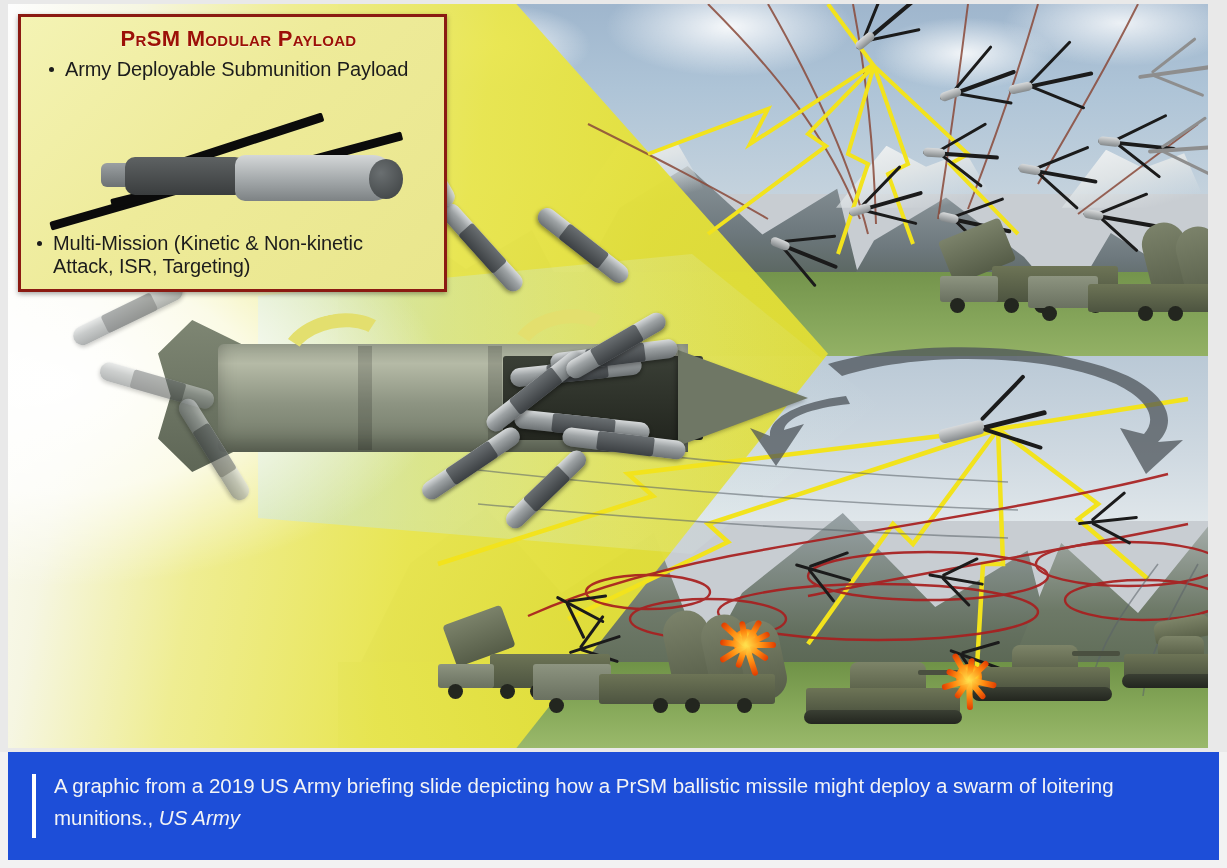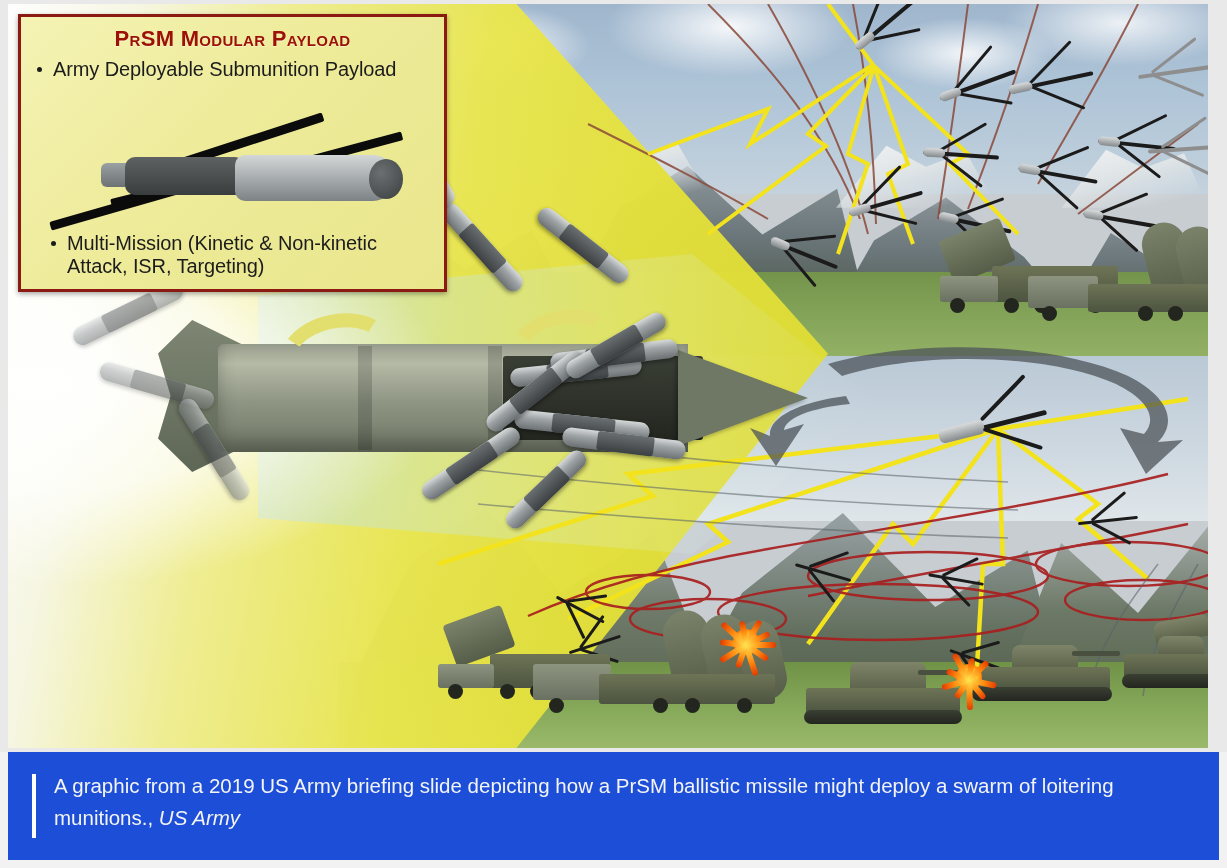--- a/index.html
+++ b/index.html
@@ -141,39 +141,39 @@
   .lm .nose{position:absolute;height:9px;border-radius:5px;background:linear-gradient(#d8dadb,#84898b);}
 
   
   .callout{
     position:absolute;
     background:linear-gradient(135deg,#f4f3b4 0%, #eeeb9a 45%, #e9e68c 100%);
     border:3px solid #8b1a12;
     box-shadow:0 2px 5px rgba(0,0,0,.35);
     box-sizing:border-box;
   }
-  #boxTop{left:10px;top:10px;width:429px;height:278px;}
+  #boxTop{left:10px;top:10px;width:429px;height:278px;padding-left:12px;}
   #boxBottom{left:10px;top:497px;width:400px;height:248px;}
 
   #calloutTitle{
     color:#9c1006;font-weight:bold;font-size:22px;letter-spacing:.3px;
     text-align:center;margin:9px 0 6px;font-variant:small-caps;
     text-shadow:0 1px 0 rgba(255,255,255,.45);
     font-family:"Liberation Sans",sans-serif;
   }
   .bullets{list-style:none;margin:0;padding:0 10px 0 14px;}
   .bullets li{
     position:relative;color:#1c1c1c;font-size:20px;line-height:1.12;
     padding-left:18px;margin-bottom:6px;letter-spacing:-.1px;
   }
   .bullets li::before{
     content:"";position:absolute;left:2px;top:9px;width:5px;height:5px;
     border-radius:50%;background:#1c1c1c;
   }
-  #bullet2{position:absolute;left:14px;right:10px;bottom:12px;}
+  #bullet2{position:absolute;left:0;right:10px;bottom:12px;}
   #bullet2 li{margin-bottom:0;}
 
   #payloadArt{position:absolute;left:18px;top:96px;width:370px;height:120px;}
   #payloadArt .pa-wing{position:absolute;height:9px;background:#0b0b0b;border-radius:2px;transform-origin:50% 50%;}
   #payloadArt .pa-tube-dark{
     position:absolute;left:86px;top:44px;width:120px;height:38px;
     background:linear-gradient(#5e6263,#3a3d3e);border-radius:10px;
   }
   #payloadArt .pa-tube-light{
     position:absolute;left:196px;top:42px;width:160px;height:46px;

